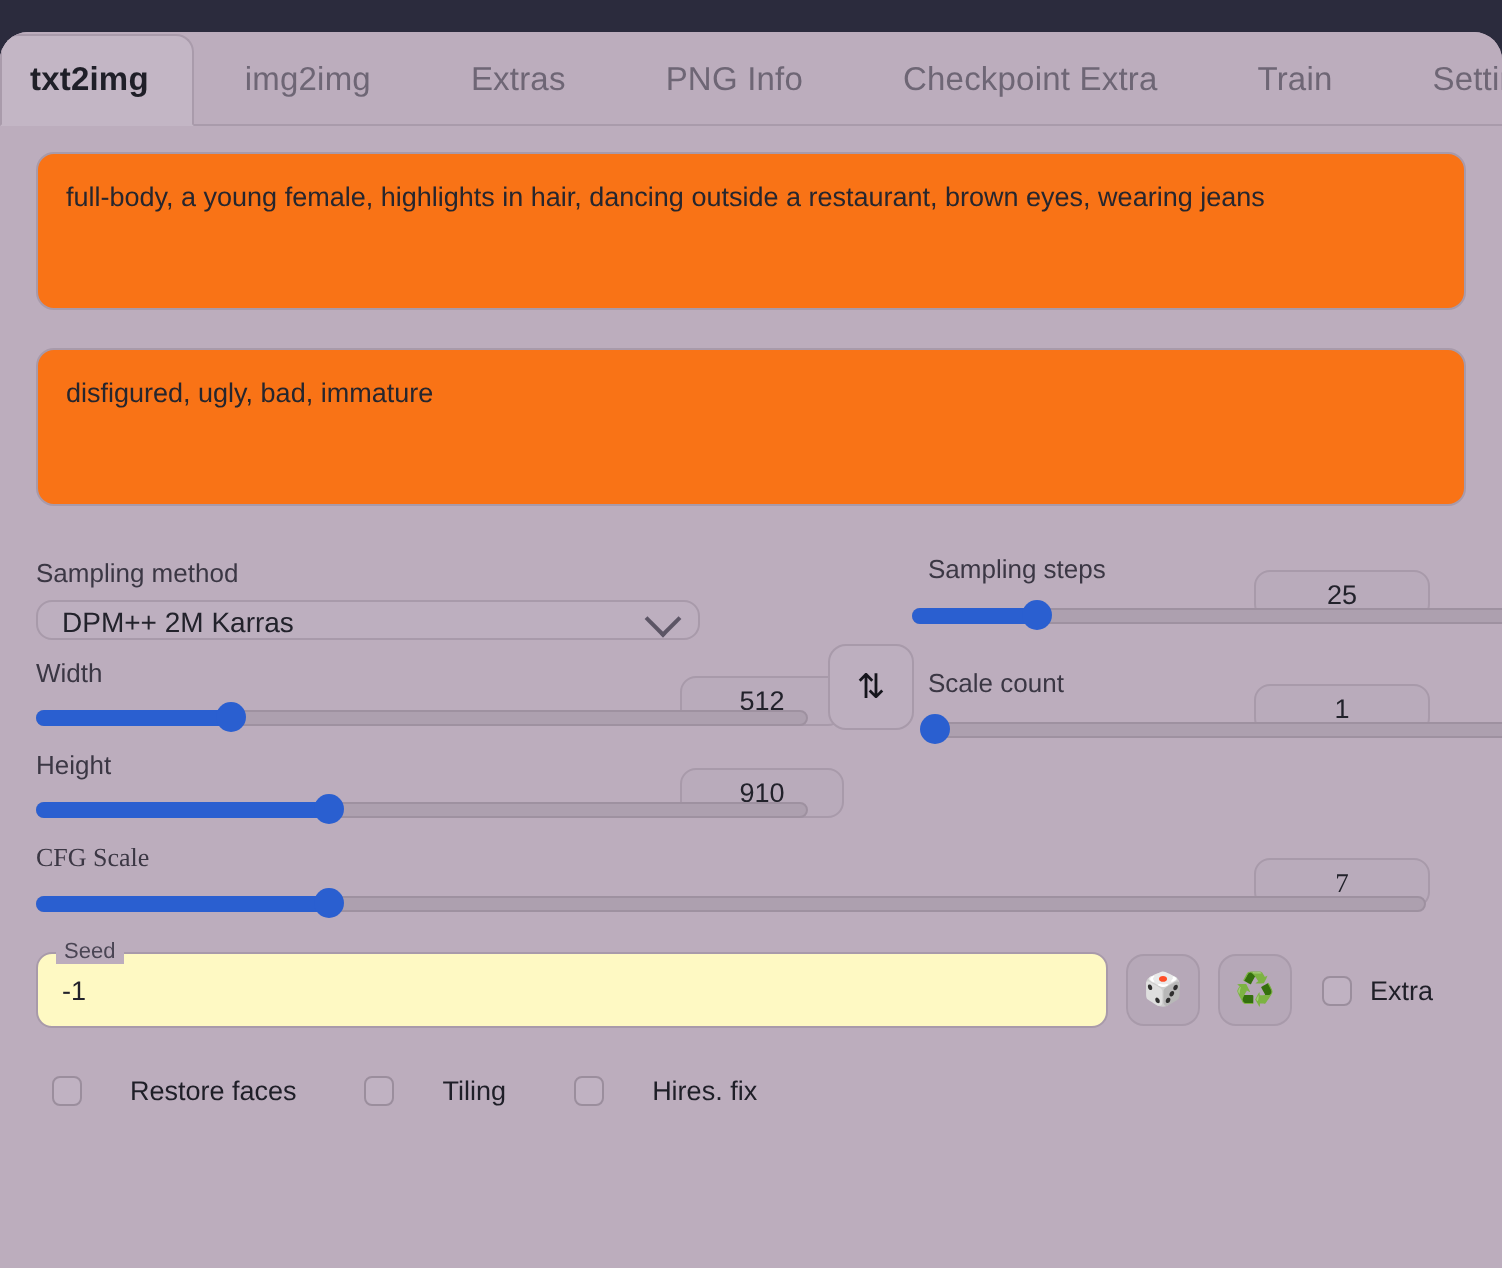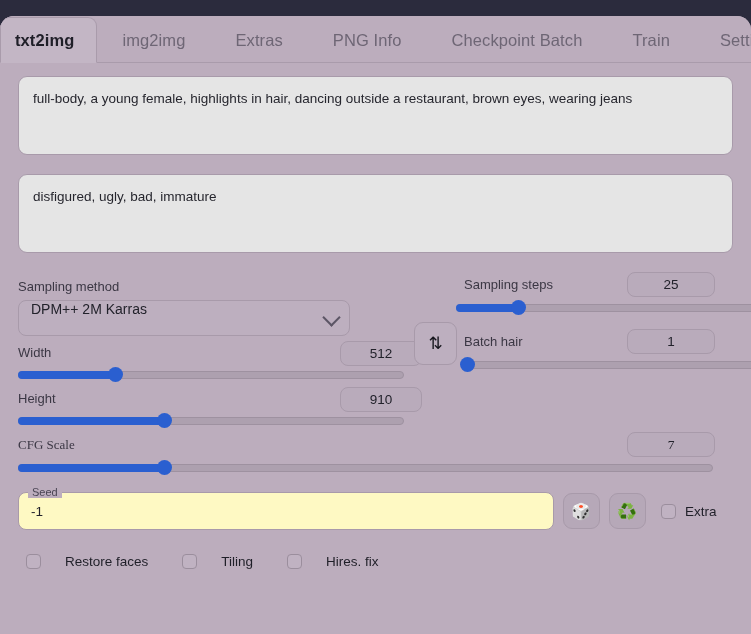--- a/index.html
+++ b/index.html
@@ -66,21 +66,21 @@
   .tab.first { padding-left: 14px; padding-right: 22px; }
 
   
   .content {
     padding: 0 18px;
   }
 
   .textbox {
     margin-top: 13px;
     height: 79px;
-    background: #e5e5e5;
+    background: #f97316;
     border: 1px solid #a89aaa;
     border-radius: 9px;
     box-sizing: border-box;
     padding: 13px 14px;
     font-size: 13.5px;
     color: #26262e;
     line-height: 1.35;
     overflow: hidden;
   }
   .textbox.neg { margin-top: 19px; }
@@ -106,26 +106,26 @@
   .field-label {
     font-size: 13px;
     color: #3b3744;
     margin-bottom: 6px;
     display: block;
   }
 
   
   .dropdown {
     position: relative;
-    height: 36px;
+    height: 20px;
     background: #bdafbf;
     border: 1px solid #a89aaa;
     border-radius: 8px;
     display: flex;
-    align-items: flex-start;
+    align-items: flex-end;
     padding: 0 12px;
     font-size: 14px;
     color: #22222b;
     box-sizing: border-box;
     width: 332px;
   }
   .dropdown .chev {
     position: absolute;
     right: 11px;
     top: 50%;
@@ -150,20 +150,21 @@
     height: 25px;
     background: #b9abbb;
     border: 1px solid #a89aaa;
     border-radius: 8px;
     display: flex;
     align-items: center;
     justify-content: center;
     font-size: 13.5px;
     color: #22222b;
     box-sizing: border-box;
+    margin-top: 13px;
   }
   .slider {
     position: relative;
     height: 8px;
     border-radius: 5px;
     background: #ada0af;
     border: 1px solid #9e91a0;
     box-sizing: border-box;
   }
   .slider .fill {
@@ -283,21 +284,21 @@
     <div class="tab">
         <span>img2img</span>
       </div>
     <div class="tab">
         <span>Extras</span>
       </div>
     <div class="tab">
         <span>PNG Info</span>
       </div>
     <div class="tab">
-        <span>Checkpoint Batch</span>
+        <span>Checkpoint Extra</span>
       </div>
     <div class="tab">
         <span>Train</span>
       </div>
     <div class="tab">
         <span>Settings</span>
       </div>
 
   </div>
 
@@ -349,21 +350,21 @@
         <div class="srow" style="margin-top:-1px;">
           <span class="lbl">Sampling steps</span>
           <div class="numbox" style="right:18px; top:-6px; width:88px;">25</div>
           <div class="slider" style="margin-top:13px; margin-left:-8px; width:325px;">
             <div class="fill" style="width:19%;"></div>
             <div class="knob" style="left:19%;"></div>
           </div>
         </div>
 
         <div class="srow" style="margin-top:23px;">
-          <span class="lbl">Batch hair</span>
+          <span class="lbl">Scale count</span>
           <div class="numbox" style="right:18px; top:-6px; width:88px;">1</div>
           <div class="slider" style="margin-top:13px; margin-left:0px; width:299px;">
             <div class="fill" style="width:1%;"></div>
             <div class="knob" style="left:1%;"></div>
           </div>
         </div>
 
 
       </div>
     </div>

